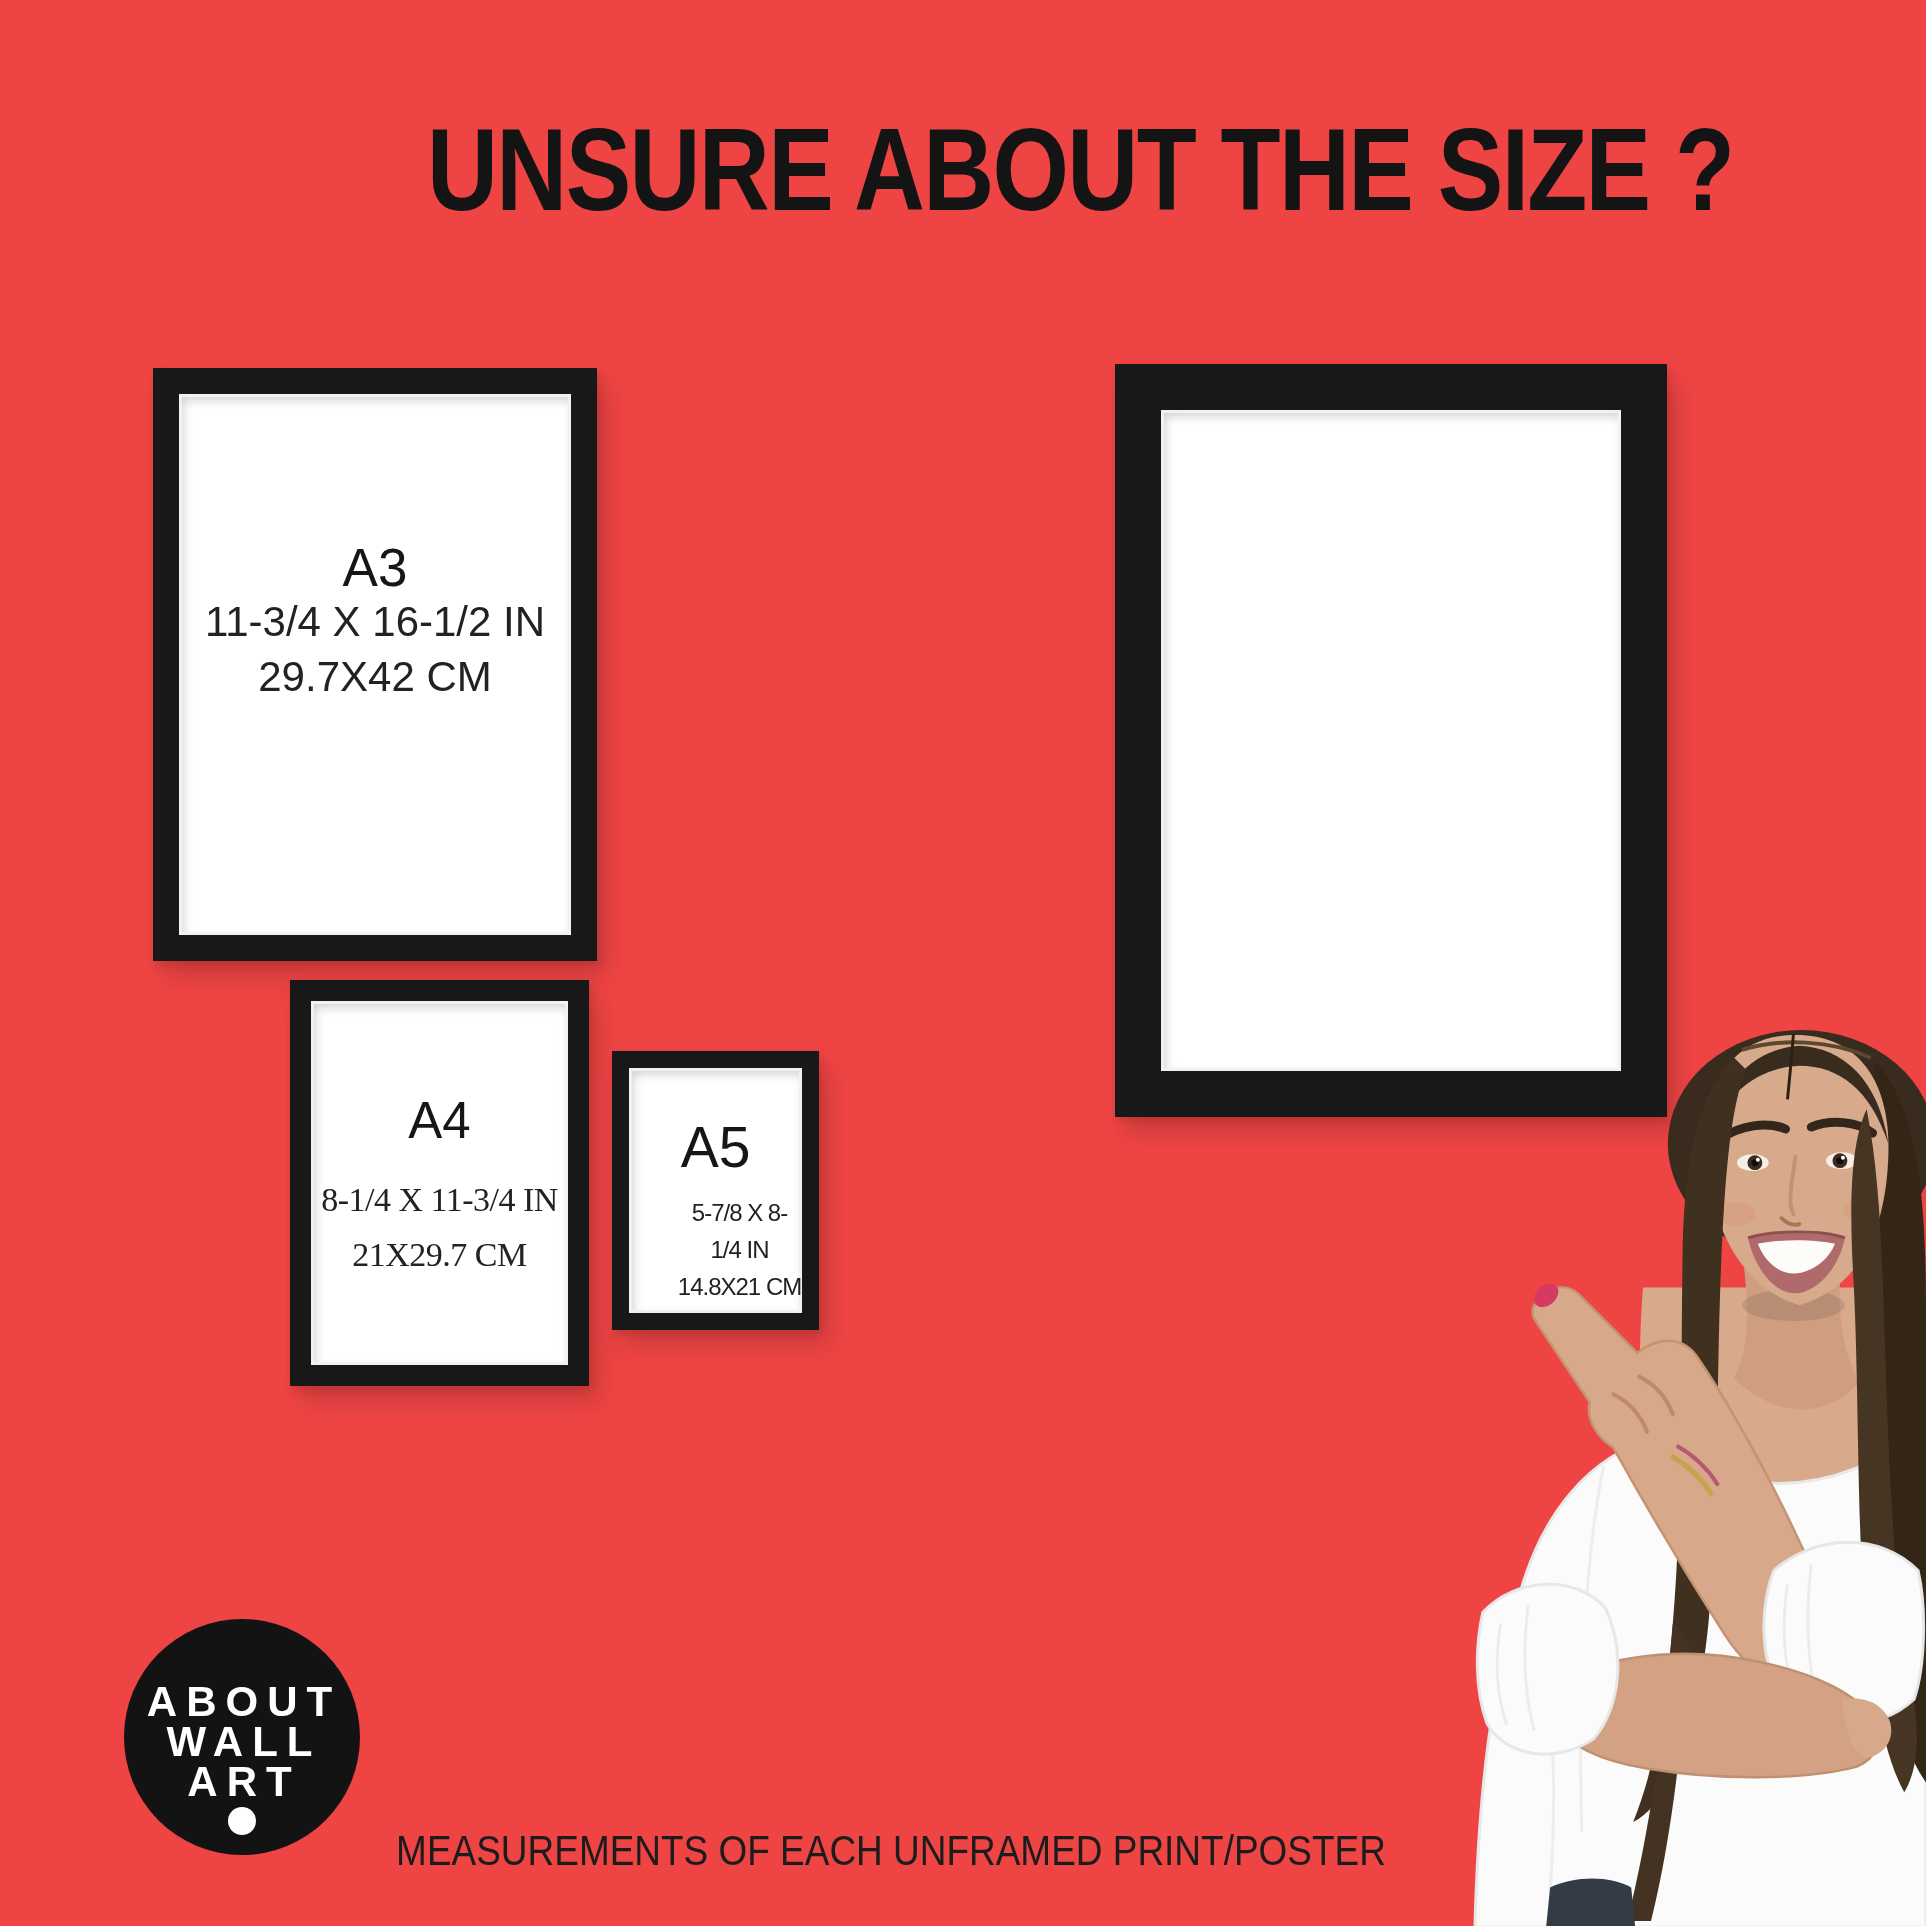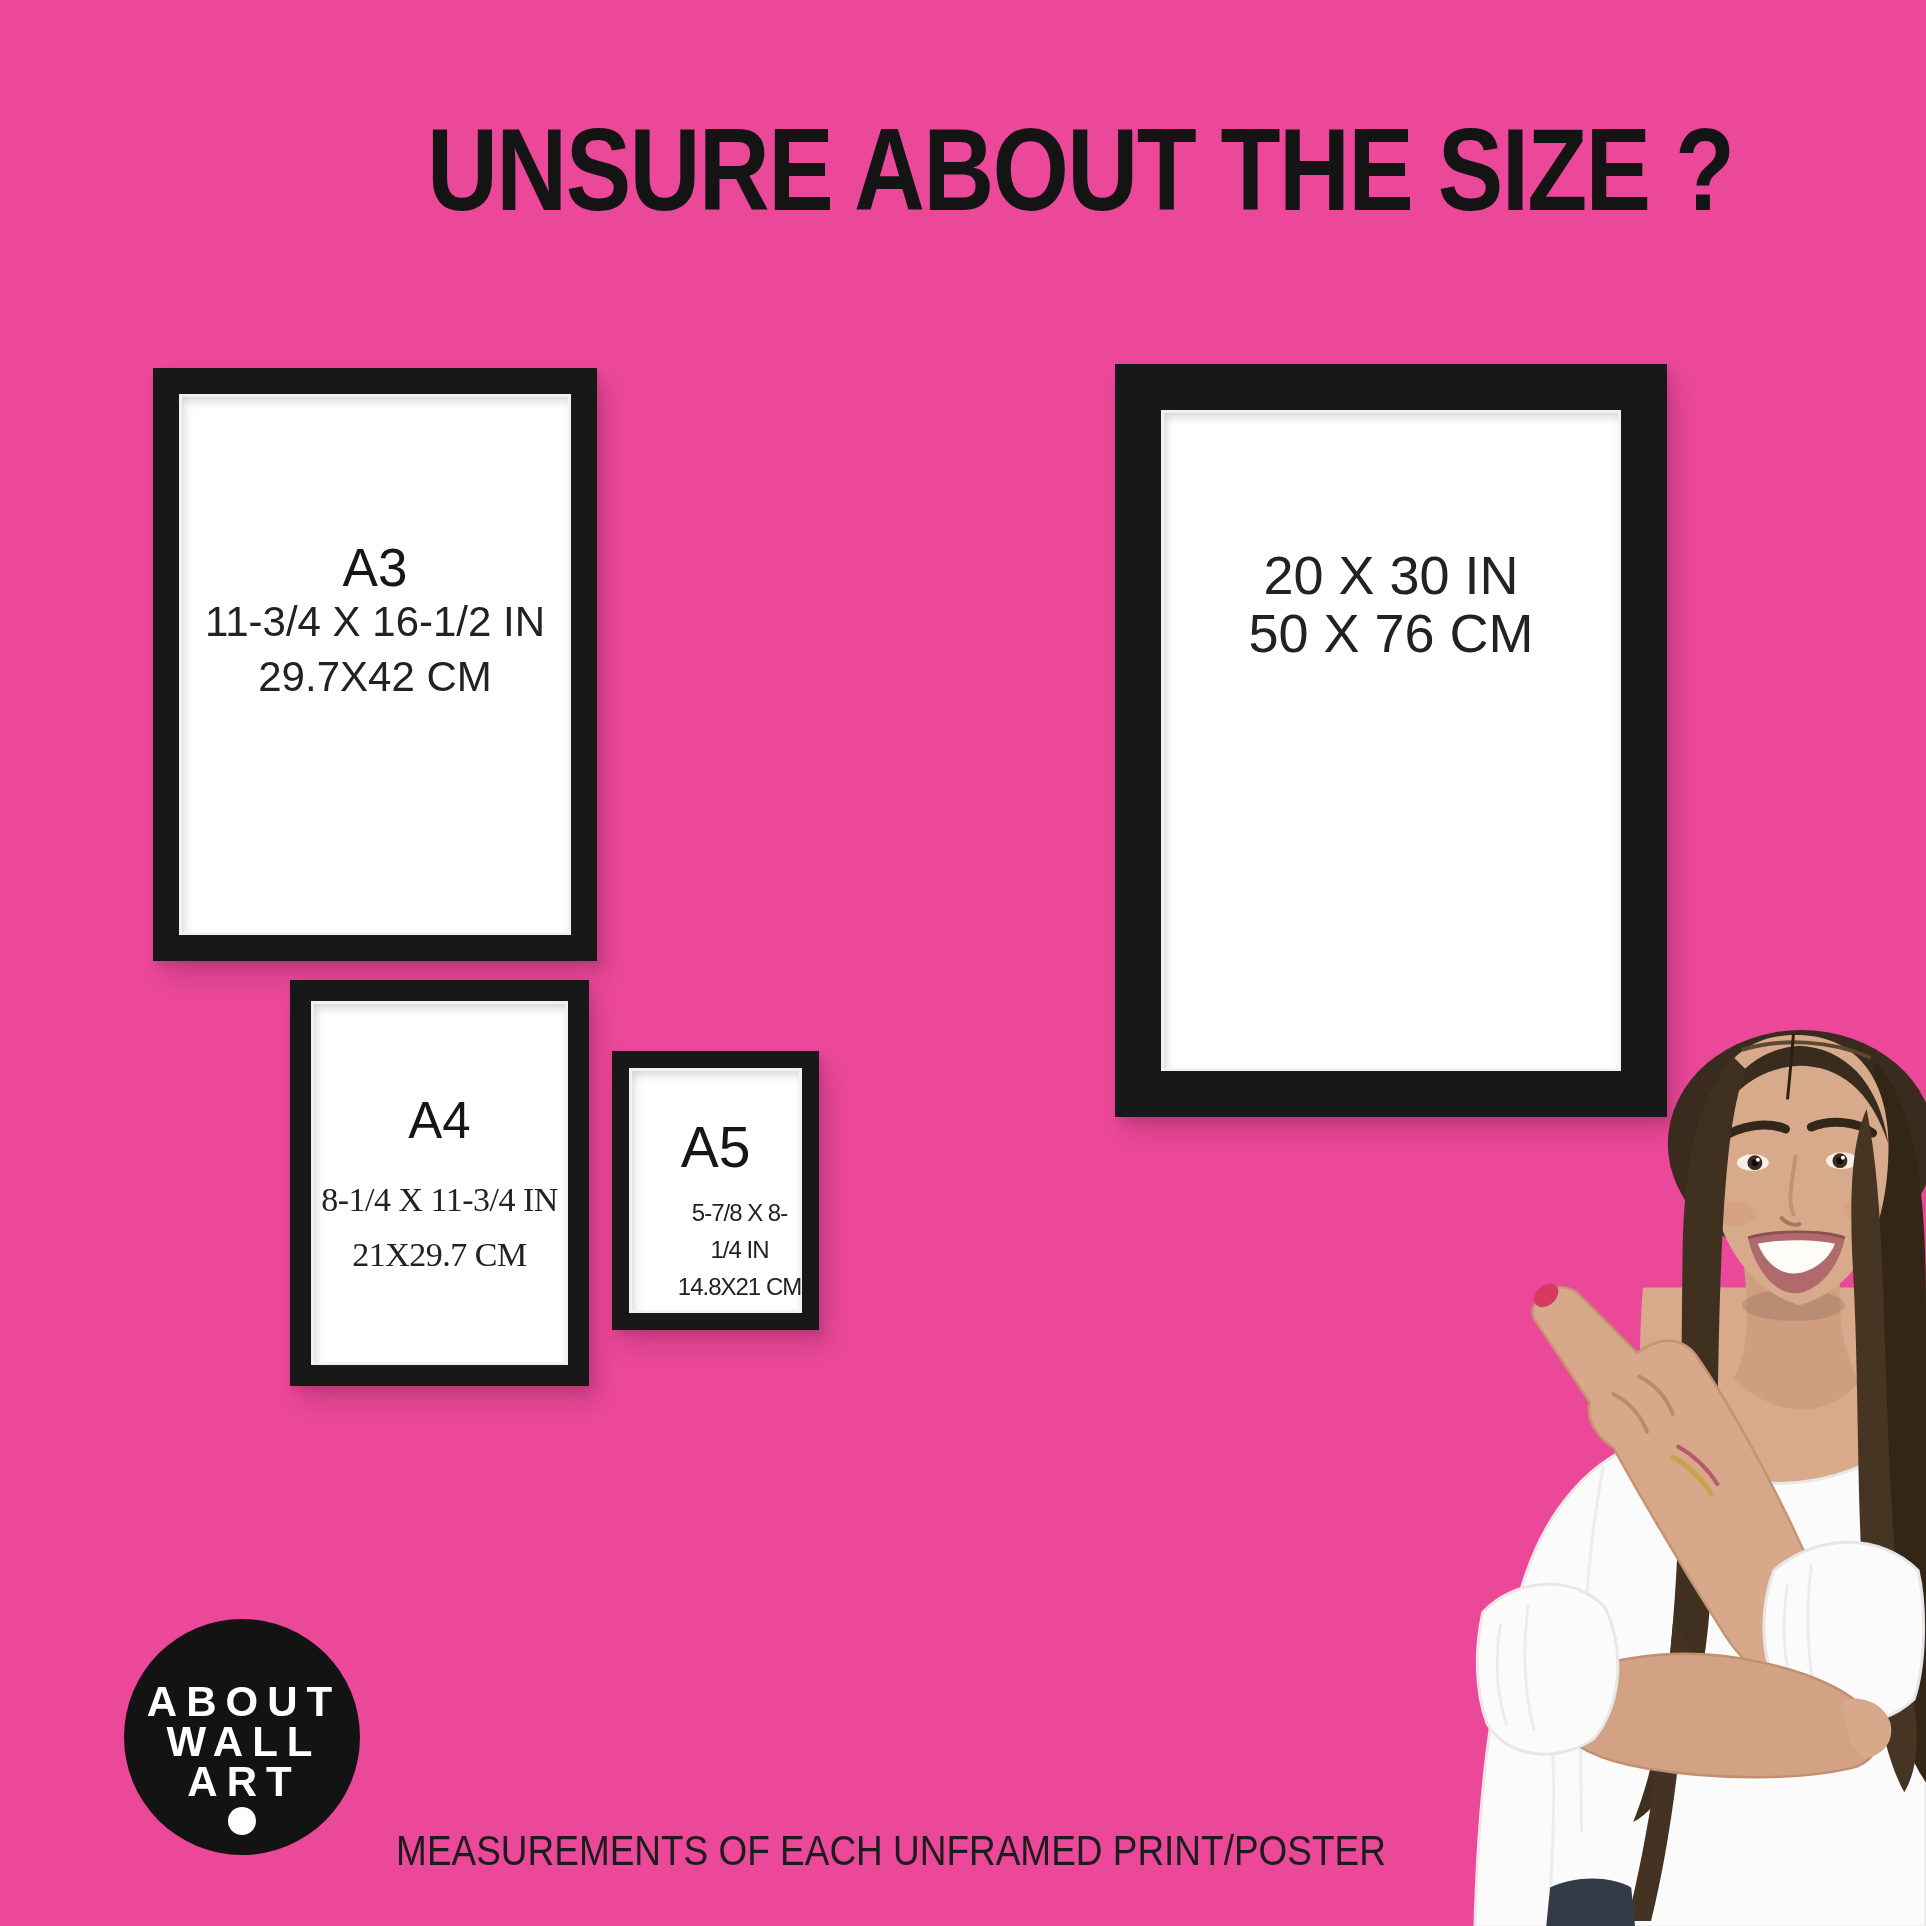--- a/index.html
+++ b/index.html
@@ -1,17 +1,17 @@
 <!DOCTYPE html>
 <html><head>
 <meta charset="utf-8">
 <style>
   html,body{margin:0;padding:0;background:#ffffff;}
   .canvas{
-    position:relative;width:1927px;height:1927px;background:#ec4899;
+    position:relative;width:1927px;height:1927px;background:#ef4444;
     overflow:hidden;font-family:"Liberation Sans",sans-serif;color:#1d1d1d;
   }
   
   .title{
     position:absolute;left:317px;top:115px;width:1376px;height:109px;
     line-height:109px;text-align:center;font-size:117px;font-weight:700;
     letter-spacing:-2px;white-space:nowrap;color:#141414;
     transform:scaleX(.84);transform-origin:center;
   }
   
@@ -83,25 +83,20 @@
     <div class="labels">
       <div class="fname">A3</div>
       <div class="fdim">11-3/4 X 16-1/2 IN</div>
       <div class="fdim">29.7X42 CM</div>
     </div>
   </div>
 
 
   <div class="frame frame-2030">
     <div class="mat"></div>
-    <div class="labels">
-
-      <div class="fdim">20 X 30 IN</div>
-      <div class="fdim">50 X 76 CM</div>
-    </div>
   </div>
 
   <div class="frame frame-a4">
     <div class="mat"></div>
     <div class="labels">
       <div class="fname">A4</div>
       <div class="fdim">8-1/4 X 11-3/4 IN</div>
       <div class="fdim">21X29.7 CM</div>
     </div>
   </div>

